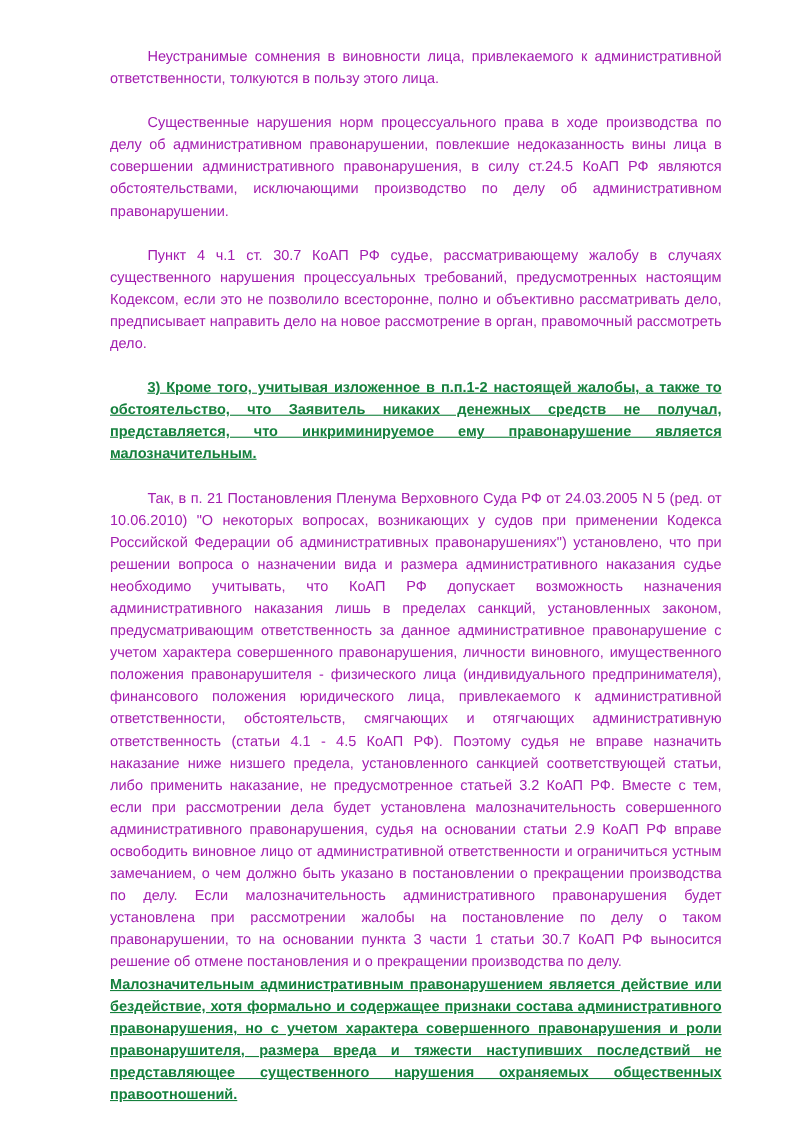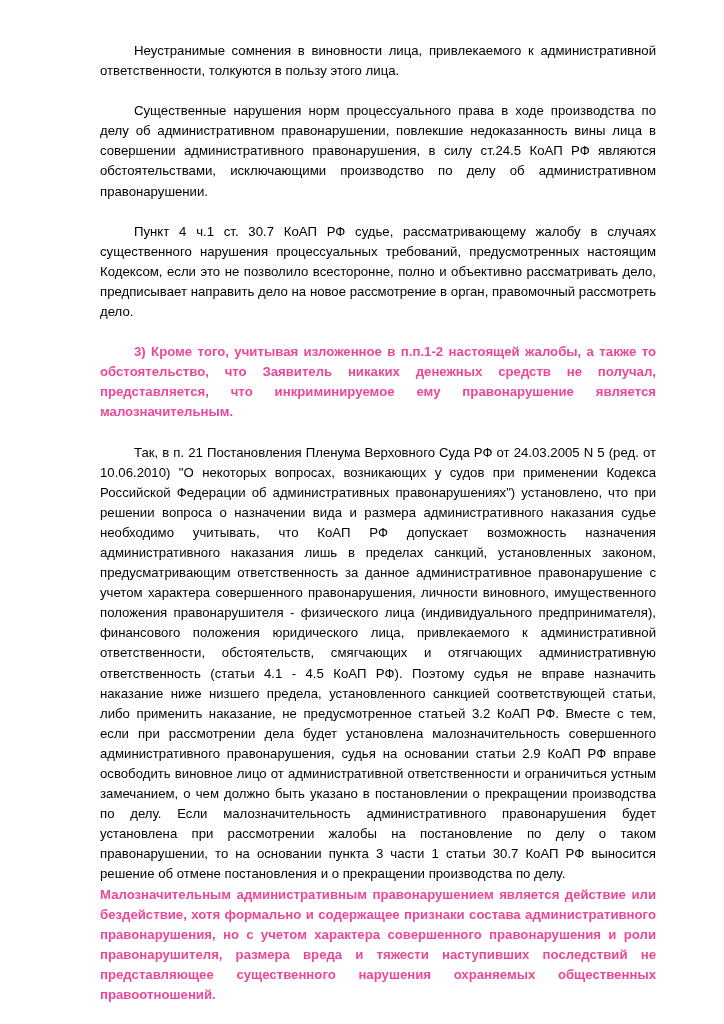--- a/index.html
+++ b/index.html
@@ -30,28 +30,29 @@
     width: 556px;
   }
   p.para {
     margin: 0 0 0 0;
     font-size: 13.2px;
     line-height: 20.1px;
     text-align: justify;
     text-justify: inter-word;
     letter-spacing: 0px;
     word-spacing: 0px;
-    color: #000000;
+    color: #a21caf;
   }
   p.para.indent {
     text-indent: 34px;
   }
   p.para.bold {
     font-weight: bold;
-    color: #ec4899;
+    color: #15803d;
+    text-decoration: underline;
   }
   p.para + p.para {
     margin-top: 0;
   }
   .gap-lg { height: 20px; }
   
   .stretch-last {
     text-align-last: justify;
   }
 </style>

